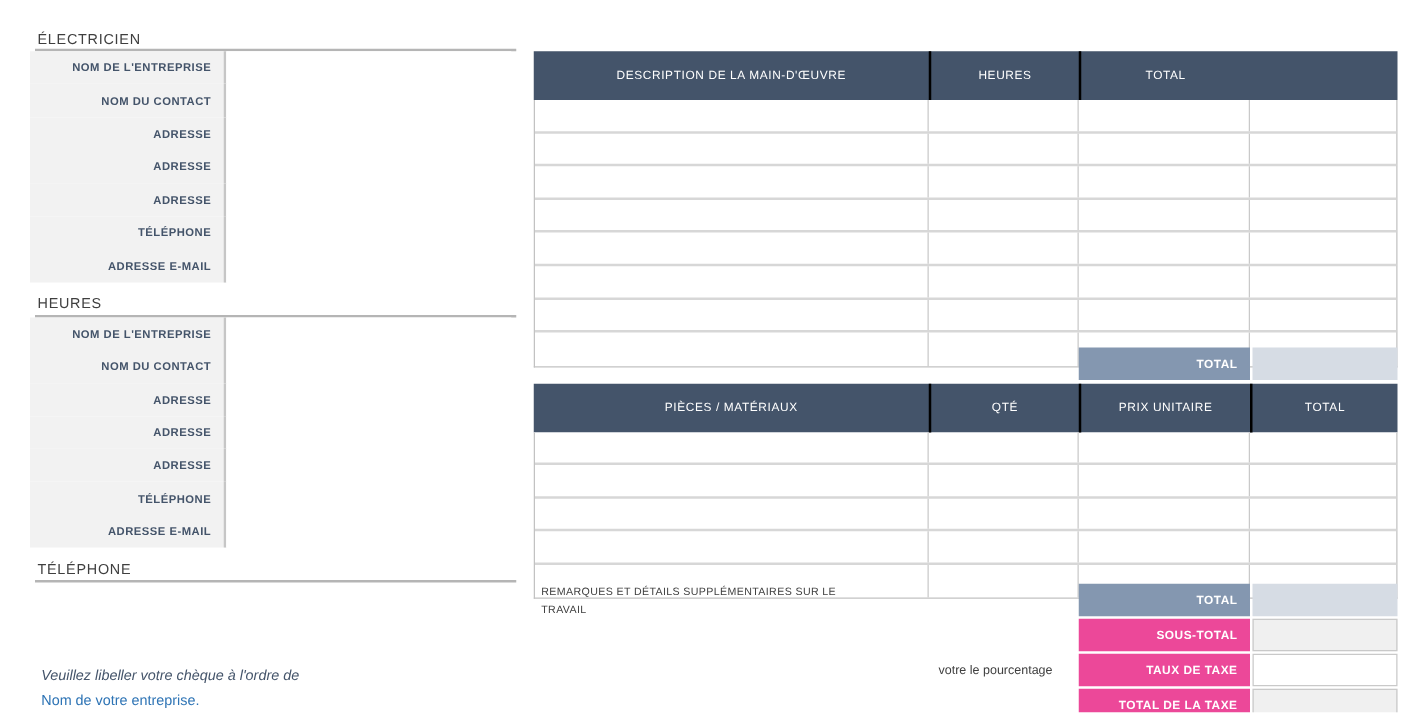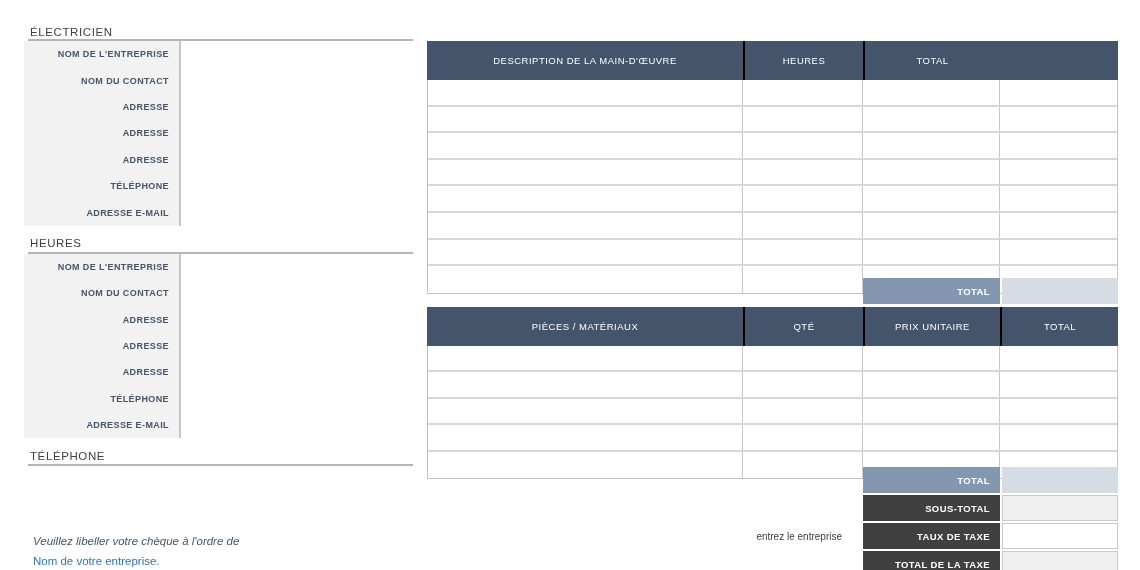--- a/index.html
+++ b/index.html
@@ -61,21 +61,21 @@
   .band {
     position:absolute; left:863px; width:255px; height:26px;
     display:grid; grid-template-columns:137px 116px; column-gap:2px;
   }
   .band-label {
     color:#ffffff; font-weight:bold; font-size:9.5px; letter-spacing:.4px;
     display:flex; align-items:center; justify-content:flex-end;
     padding-right:10px; white-space:nowrap;
   }
   .band-label.accent { background:#8497b0; }
-  .band-label.dark   { background:#404040; }
+  .band-label.dark   { background:#ec4899; }
   .band-value.val-lightblue { background:#d6dce4; }
   .band-value.val-lightgray { background:#f0f0f0; border:1px solid #c9c9c9; }
   .band-value.val-white     { background:#ffffff; border:1px solid #c9c9c9; }
 
   .remarks {
     position:absolute; left:433px; top:466px; width:262px;
     font-size:8.5px; letter-spacing:.3px; line-height:1.65; color:#404040;
   }
   .tax-hint {
     position:absolute; right:298px; top:531px;
@@ -255,21 +255,22 @@
         </div>
         <div class="trow">
           <div class="td"></div>
           <div class="td"></div>
           <div class="td"></div>
           <div class="td"></div>
         </div>
       </div>
   </div>
 
-  <div class="tax-hint">entrez le entreprise</div>
+  <div class="remarks">REMARQUES ET DÉTAILS SUPPLÉMENTAIRES SUR LE TRAVAIL</div>
+  <div class="tax-hint">votre le pourcentage</div>
   <div id="summary-rows">
       <div class="band" style="top: 467px;">
         <div class="band-label accent">TOTAL</div>
         <div class="band-value val-lightblue"></div>
       </div>
       <div class="band" style="top: 495px;">
         <div class="band-label dark">SOUS-TOTAL</div>
         <div class="band-value val-lightgray"></div>
       </div>
       <div class="band" style="top: 523px;">

